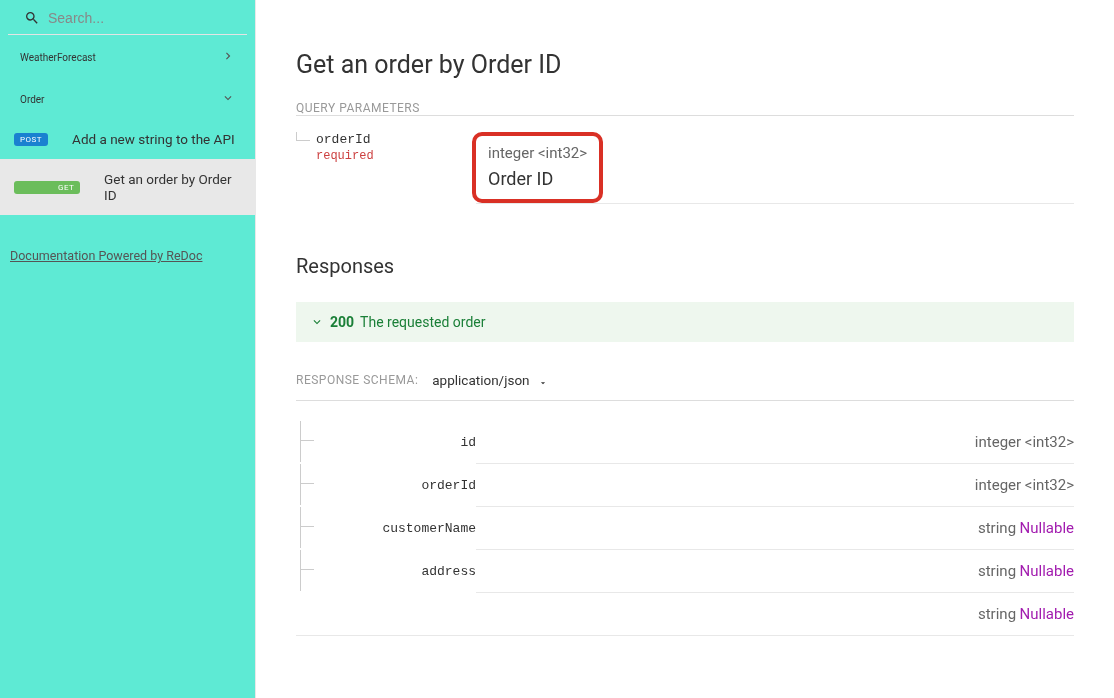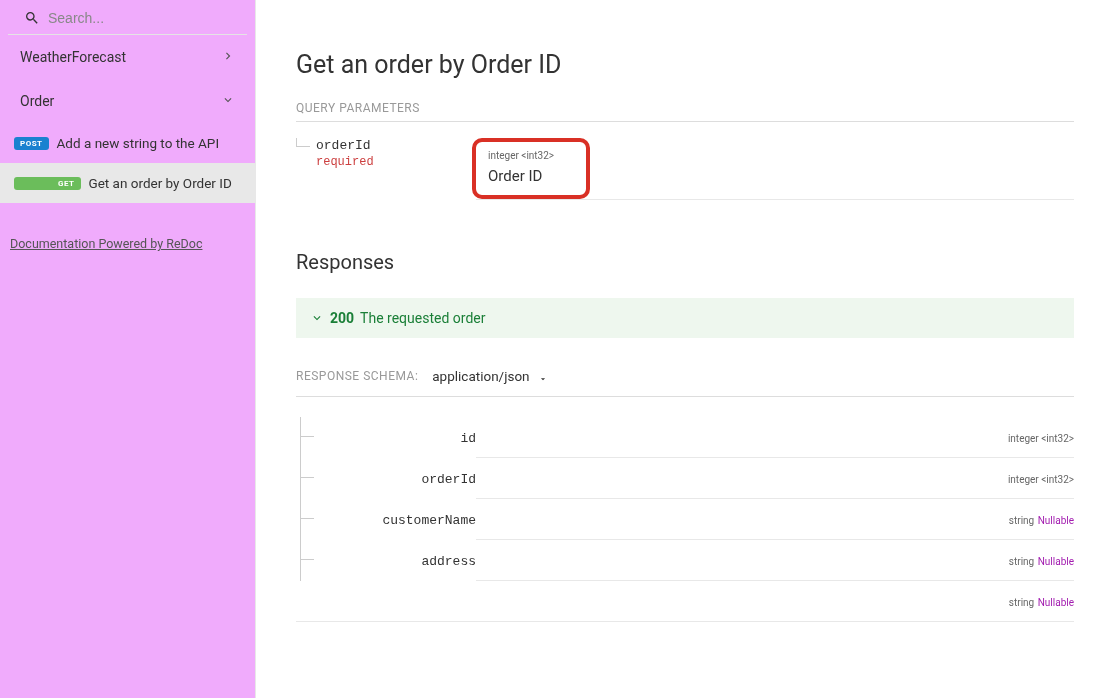--- a/index.html
+++ b/index.html
@@ -8,21 +8,21 @@
   font-size: 14px;
   color: #333;
   background: #fff;
   display: flex;
   width: 1114px;
   height: 698px;
   overflow: hidden;
 }
 .sidebar {
   width: 256px;
-  background: #f0abfc;
+  background: #5eead4;
   border-right: 1px solid #e8e8e8;
   flex-shrink: 0;
   padding: 0;
 }
 .search-box {
   padding: 10px 16px 8px 16px;
   border-bottom: 1px solid #e4e4e4;
   margin: 0 8px;
 }
 .search-inner {
@@ -39,46 +39,46 @@
   background: transparent;
   font-size: 14px;
   color: #333;
   outline: none;
   width: 100%;
 }
 .search-input::placeholder { color: #888; }
 .nav-section {
   display: flex;
   justify-content: space-between;
-  align-items: flex-start;
+  align-items: flex-end;
   padding: 14px 20px;
-  font-size: 14px;
+  font-size: 10px;
   color: #333;
   cursor: pointer;
 }
 .nav-item {
   display: flex;
   align-items: center;
   padding: 12px 10px 12px 14px;
   font-size: 13.5px;
   color: #333;
   cursor: pointer;
 }
 .nav-item.active {
   background: #e8e8e8;
 }
 .method-badge {
   display: inline-block;
   font-size: 8px;
-  font-weight: 700;
+  font-weight: 400;
   color: #fff;
   padding: 2px 6px;
   border-radius: 3px;
   letter-spacing: 0.5px;
-  margin-right: 8px;
+  margin-right: 24px;
   min-width: 32px;
   text-align: center;
 }
 .method-badge.post { background: #1a81d0; }
 .method-badge.get  { background: #6bbd5b; padding-left: 44px; }
 .chevron {
   width: 14px;
   height: 14px;
   flex-shrink: 0;
 }
@@ -105,21 +105,20 @@
 .desc {
   font-size: 14px;
   color: #333;
   margin-bottom: 40px;
 }
 .section-label {
   font-size: 12px;
   letter-spacing: 0.5px;
   color: #999;
   text-transform: uppercase;
-  padding-bottom: 6px;
   border-bottom: 1px solid #ddd;
   margin-bottom: 16px;
 }
 .param-table {
   width: 100%;
   margin-bottom: 50px;
 }
 .param-row {
   display: flex;
   align-items: flex-start;
@@ -156,28 +155,28 @@
   font-size: 12px;
   color: #cc3f3f;
   margin-top: 2px;
 }
 .param-detail-col {
   flex: 1;
   border-bottom: 1px solid #e8e8e8;
   padding: 0 0 14px 8px;
 }
 .type-text {
-  font-size: 10px;
+  font-size: 15px;
   color: #666;
 }
 .nullable {
   color: #a21caf;
 }
 .param-desc {
-  font-size: 15px;
+  font-size: 18px;
   color: #333;
   margin-top: 6px;
 }
 .highlight-box {
   border: 4px solid #d93025;
   border-radius: 10px;
   padding: 8px 12px 0 12px;
   margin-left: -12px;
   display: inline-block;
   min-width: 118px;

